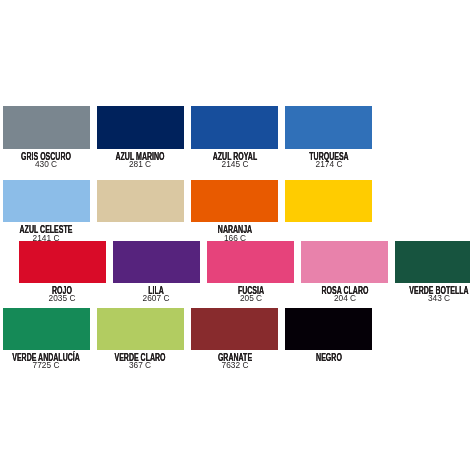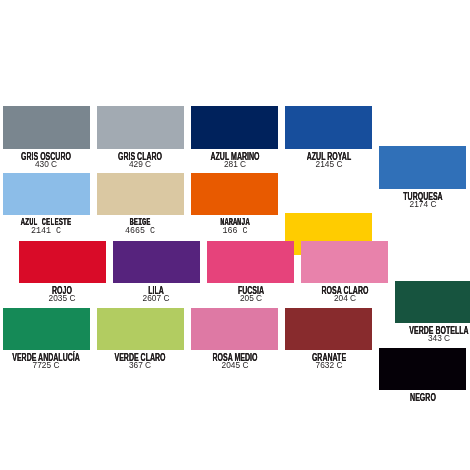--- a/index.html
+++ b/index.html
@@ -22,29 +22,29 @@
     width: 464px;
   }
   .row {
     display: flex;
     position: absolute;
     left: 0;
     width: 464px;
     height: 60px;
   }
   .row:nth-child(1) { top: 106.2px; }
-  .row:nth-child(2) { top: 173px; font-family: Liberation Mono, monospace; }
+  .row:nth-child(2) { top: 180px; }
   .row:nth-child(3) { top: 240.7px; padding-left: 16px; }
   .row:nth-child(4) { top: 307.8px; }
   .cell {
     width: 87.2px;
     margin-right: 6.9px;
     position: relative;
   }
-  .cell:last-child { margin-right: 0; margin-top: 40px; }
+  .cell:last-child { margin-right: 0; }
   .swatch {
     width: 87.2px;
     height: 42.4px;
   }
   .caption {
     text-align: center;
     width: 87.2px;
     position: absolute;
     top: 44.45px;
     left: 0;
@@ -78,27 +78,20 @@
 <div id="palette">
     <div class="row">
       <div class="cell">
         <div class="swatch" style="background:#7a868f"></div>
         <div class="caption">
           <div class="name">GRIS OSCURO</div>
           <div class="code">430 C</div>
         </div>
       </div>
       <div class="cell">
-        <div class="swatch" style="background:#a2aab2"></div>
-        <div class="caption">
-          <div class="name">GRIS CLARO</div>
-          <div class="code">429 C</div>
-        </div>
-      </div>
-      <div class="cell">
         <div class="swatch" style="background:#00225c"></div>
         <div class="caption">
           <div class="name">AZUL MARINO</div>
           <div class="code">281 C</div>
         </div>
       </div>
       <div class="cell">
         <div class="swatch" style="background:#174e9c"></div>
         <div class="caption">
           <div class="name">AZUL ROYAL</div>
@@ -116,24 +109,20 @@
     <div class="row">
       <div class="cell">
         <div class="swatch" style="background:#8cbde8"></div>
         <div class="caption">
           <div class="name">AZUL CELESTE</div>
           <div class="code">2141 C</div>
         </div>
       </div>
       <div class="cell">
         <div class="swatch" style="background:#dac8a2"></div>
-        <div class="caption">
-          <div class="name">BEIGE</div>
-          <div class="code">4665 C</div>
-        </div>
       </div>
       <div class="cell">
         <div class="swatch" style="background:#e85a00"></div>
         <div class="caption">
           <div class="name">NARANJA</div>
           <div class="code">166 C</div>
         </div>
       </div>
       <div class="cell">
         <div class="swatch" style="background:#ffcc00"></div>
@@ -182,27 +171,20 @@
         <div class="caption">
           <div class="name">VERDE ANDALUCÍA</div>
           <div class="code">7725 C</div>
         </div>
       </div>
       <div class="cell">
         <div class="swatch" style="background:#b2cc61"></div>
         <div class="caption">
           <div class="name">VERDE CLARO</div>
           <div class="code">367 C</div>
-        </div>
-      </div>
-      <div class="cell">
-        <div class="swatch" style="background:#de79a4"></div>
-        <div class="caption">
-          <div class="name">ROSA MEDIO</div>
-          <div class="code">2045 C</div>
         </div>
       </div>
       <div class="cell">
         <div class="swatch" style="background:#882b2d"></div>
         <div class="caption">
           <div class="name">GRANATE</div>
           <div class="code">7632 C</div>
         </div>
       </div>
       <div class="cell">

